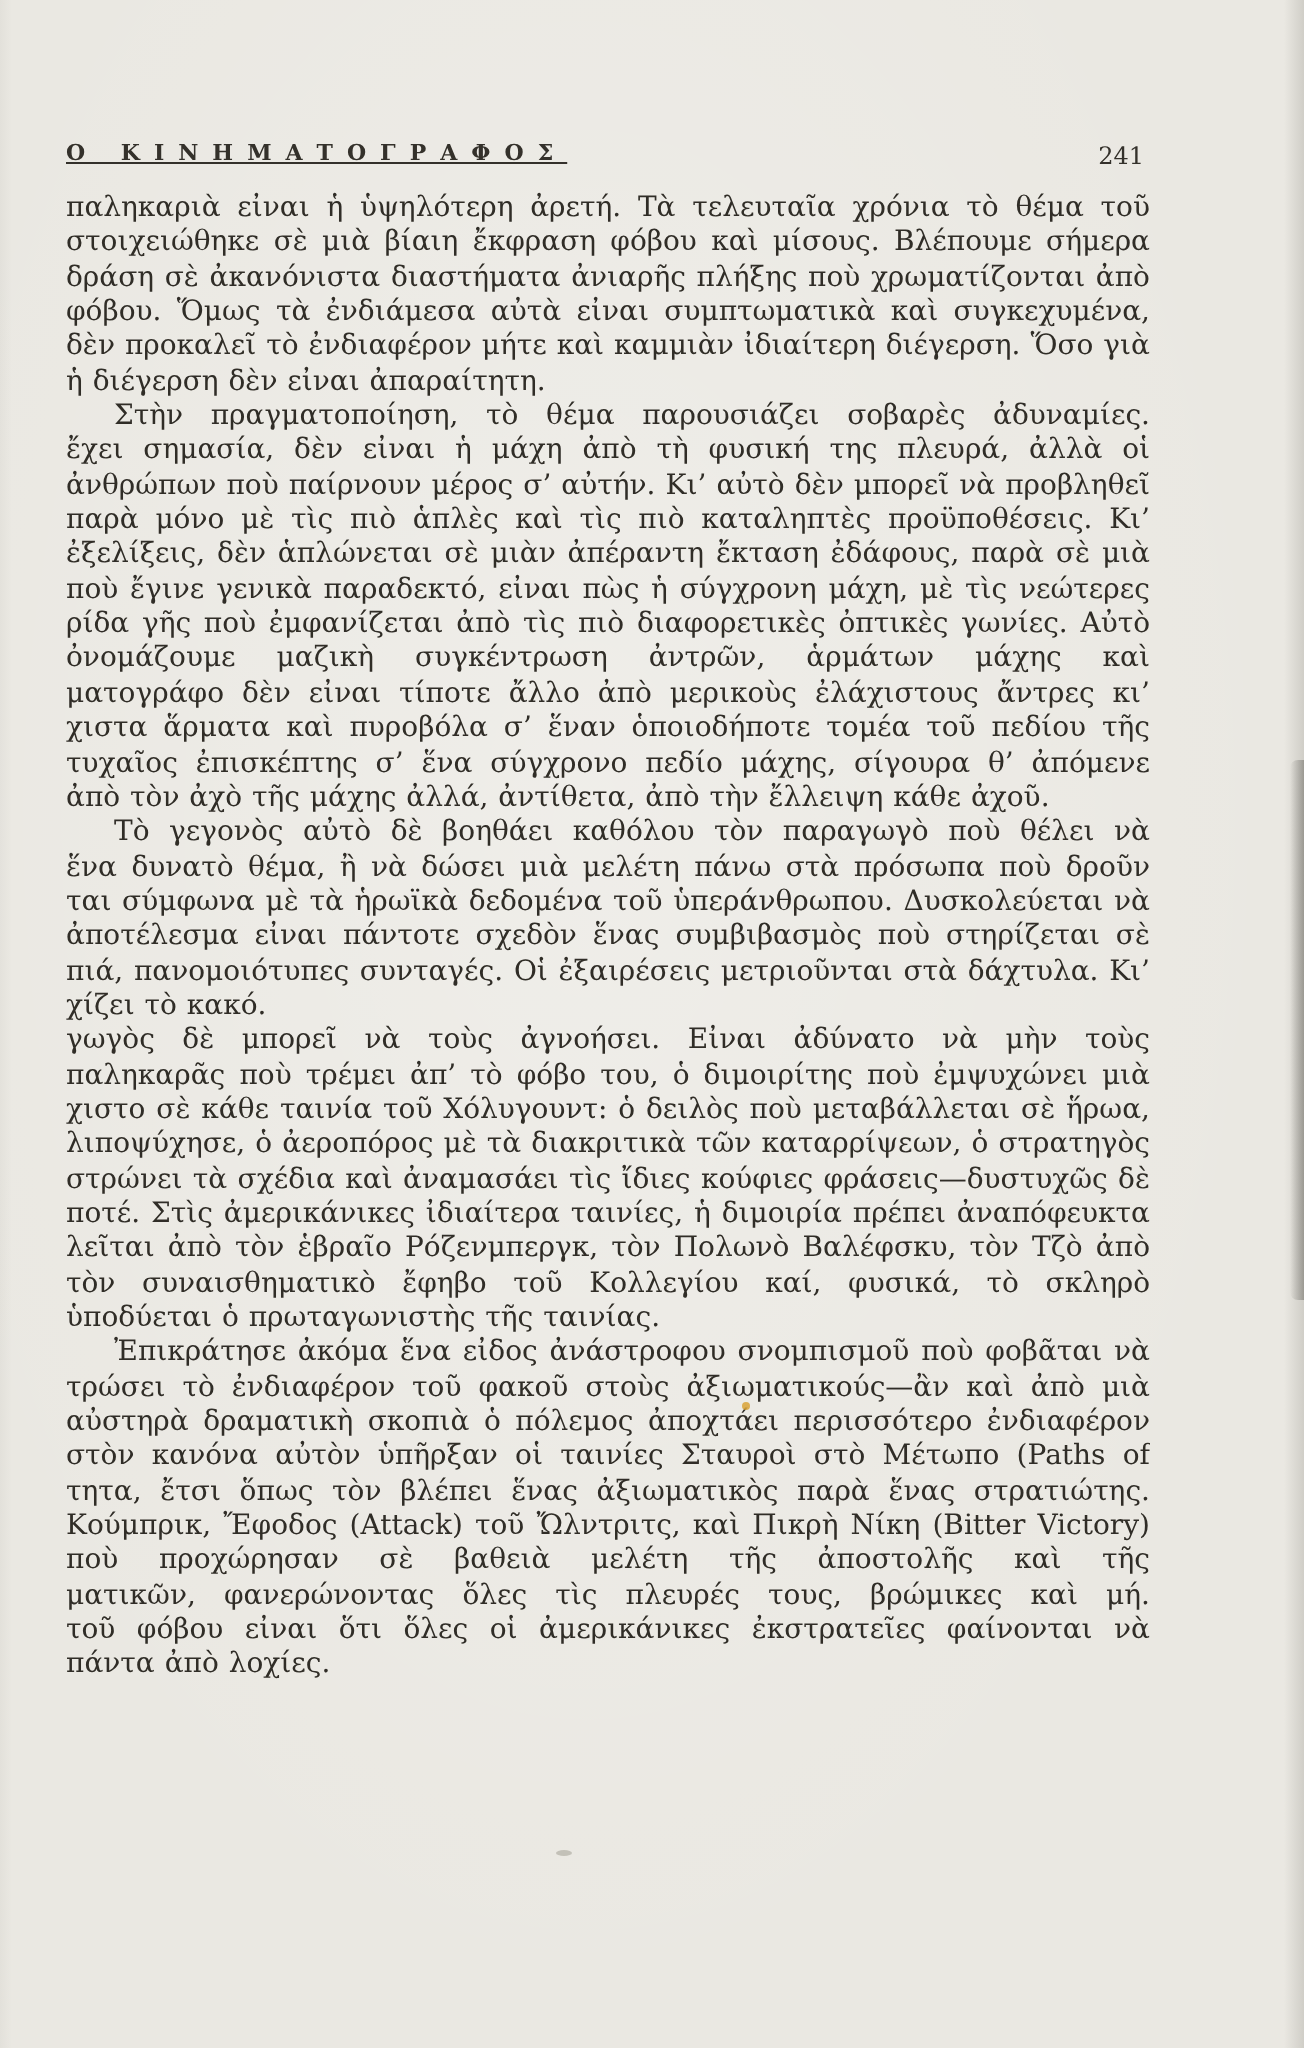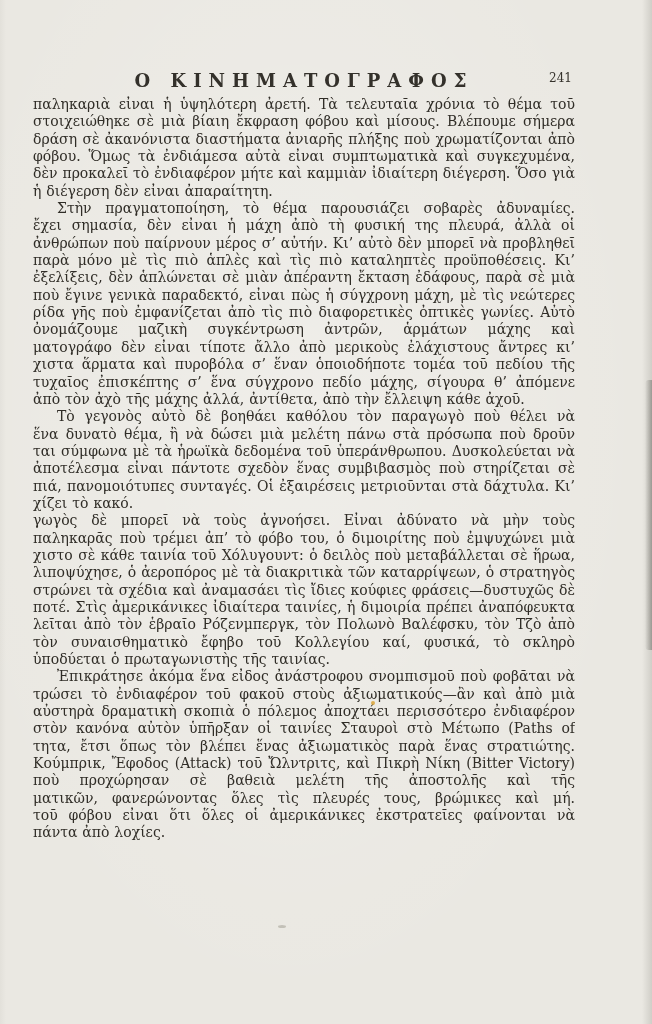--- a/index.html
+++ b/index.html
@@ -19,23 +19,24 @@
   }
   .edge-smudge{
     position:absolute;right:0;top:380px;width:7px;height:270px;
     background:linear-gradient(to left,rgba(90,88,82,0.45),rgba(0,0,0,0));
     border-radius:4px 0 0 4px;
   }
   .running-header{
     position:absolute;top:70px;left:33px;width:542px;height:18px;
   }
   .header-title{
-    position:absolute;left:0;right:0;text-align:center;
-    font-size:18px;font-weight:bold;letter-spacing:7px;
+    position:absolute;left:0;right:0;text-align:left;
+    font-size:11px;font-weight:bold;letter-spacing:7px;
     color:#34312b;
+    text-decoration:underline;
   }
   .page-number{
     position:absolute;right:3px;top:1px;font-size:12px;color:#34312b;
   }
   .text-block{
     position:absolute;top:96px;left:33px;width:542px;
     font-size:14px;line-height:17.35px;
     color:#302d27;
   }
   .paragraph{margin:0;padding:0;}

